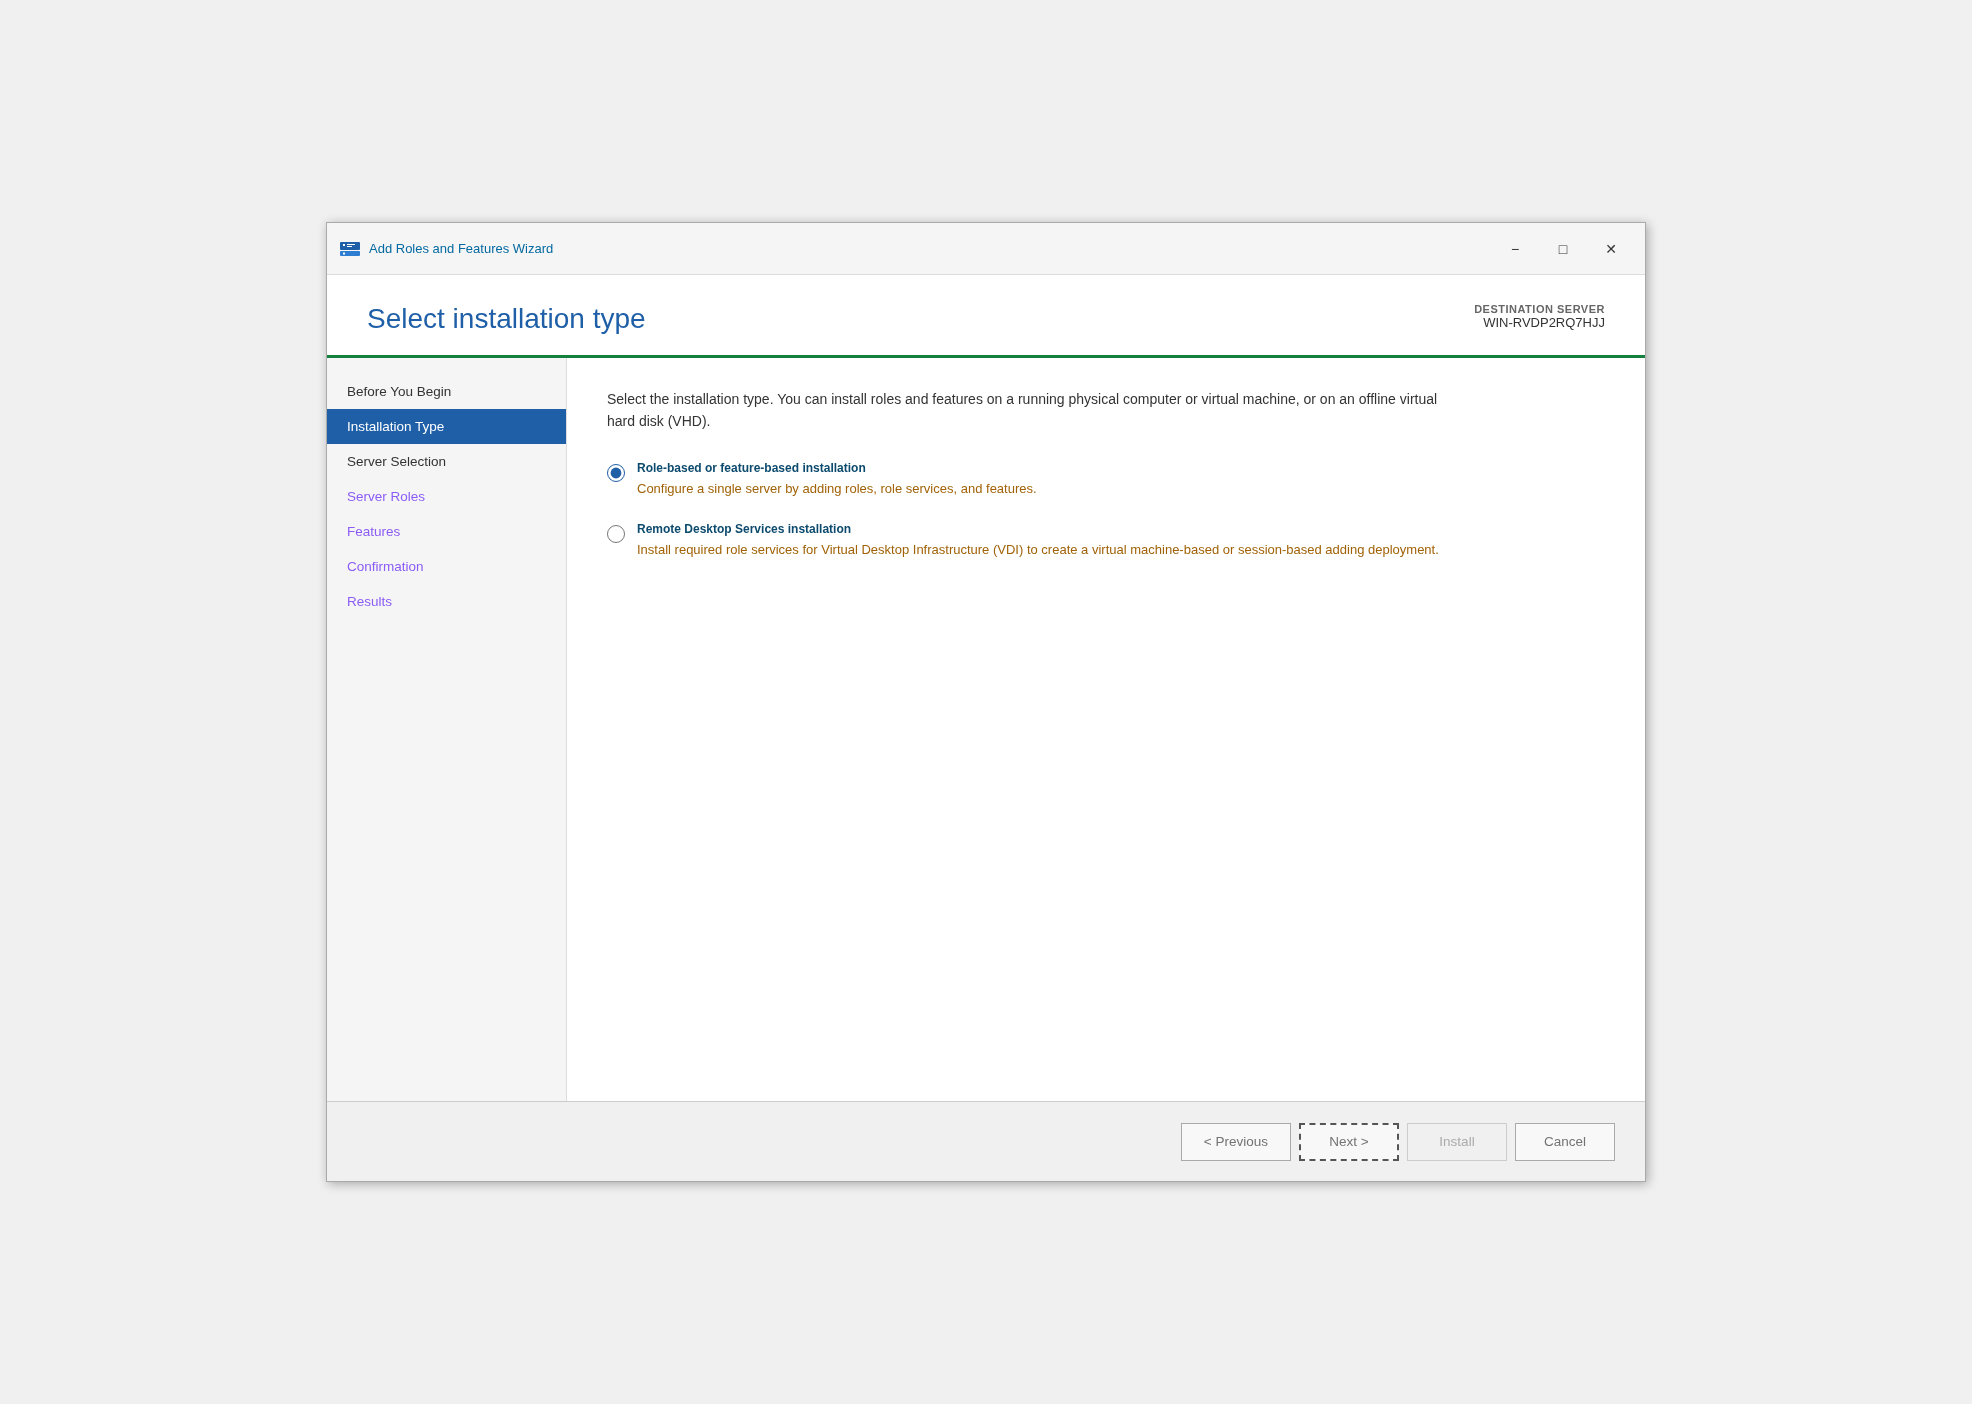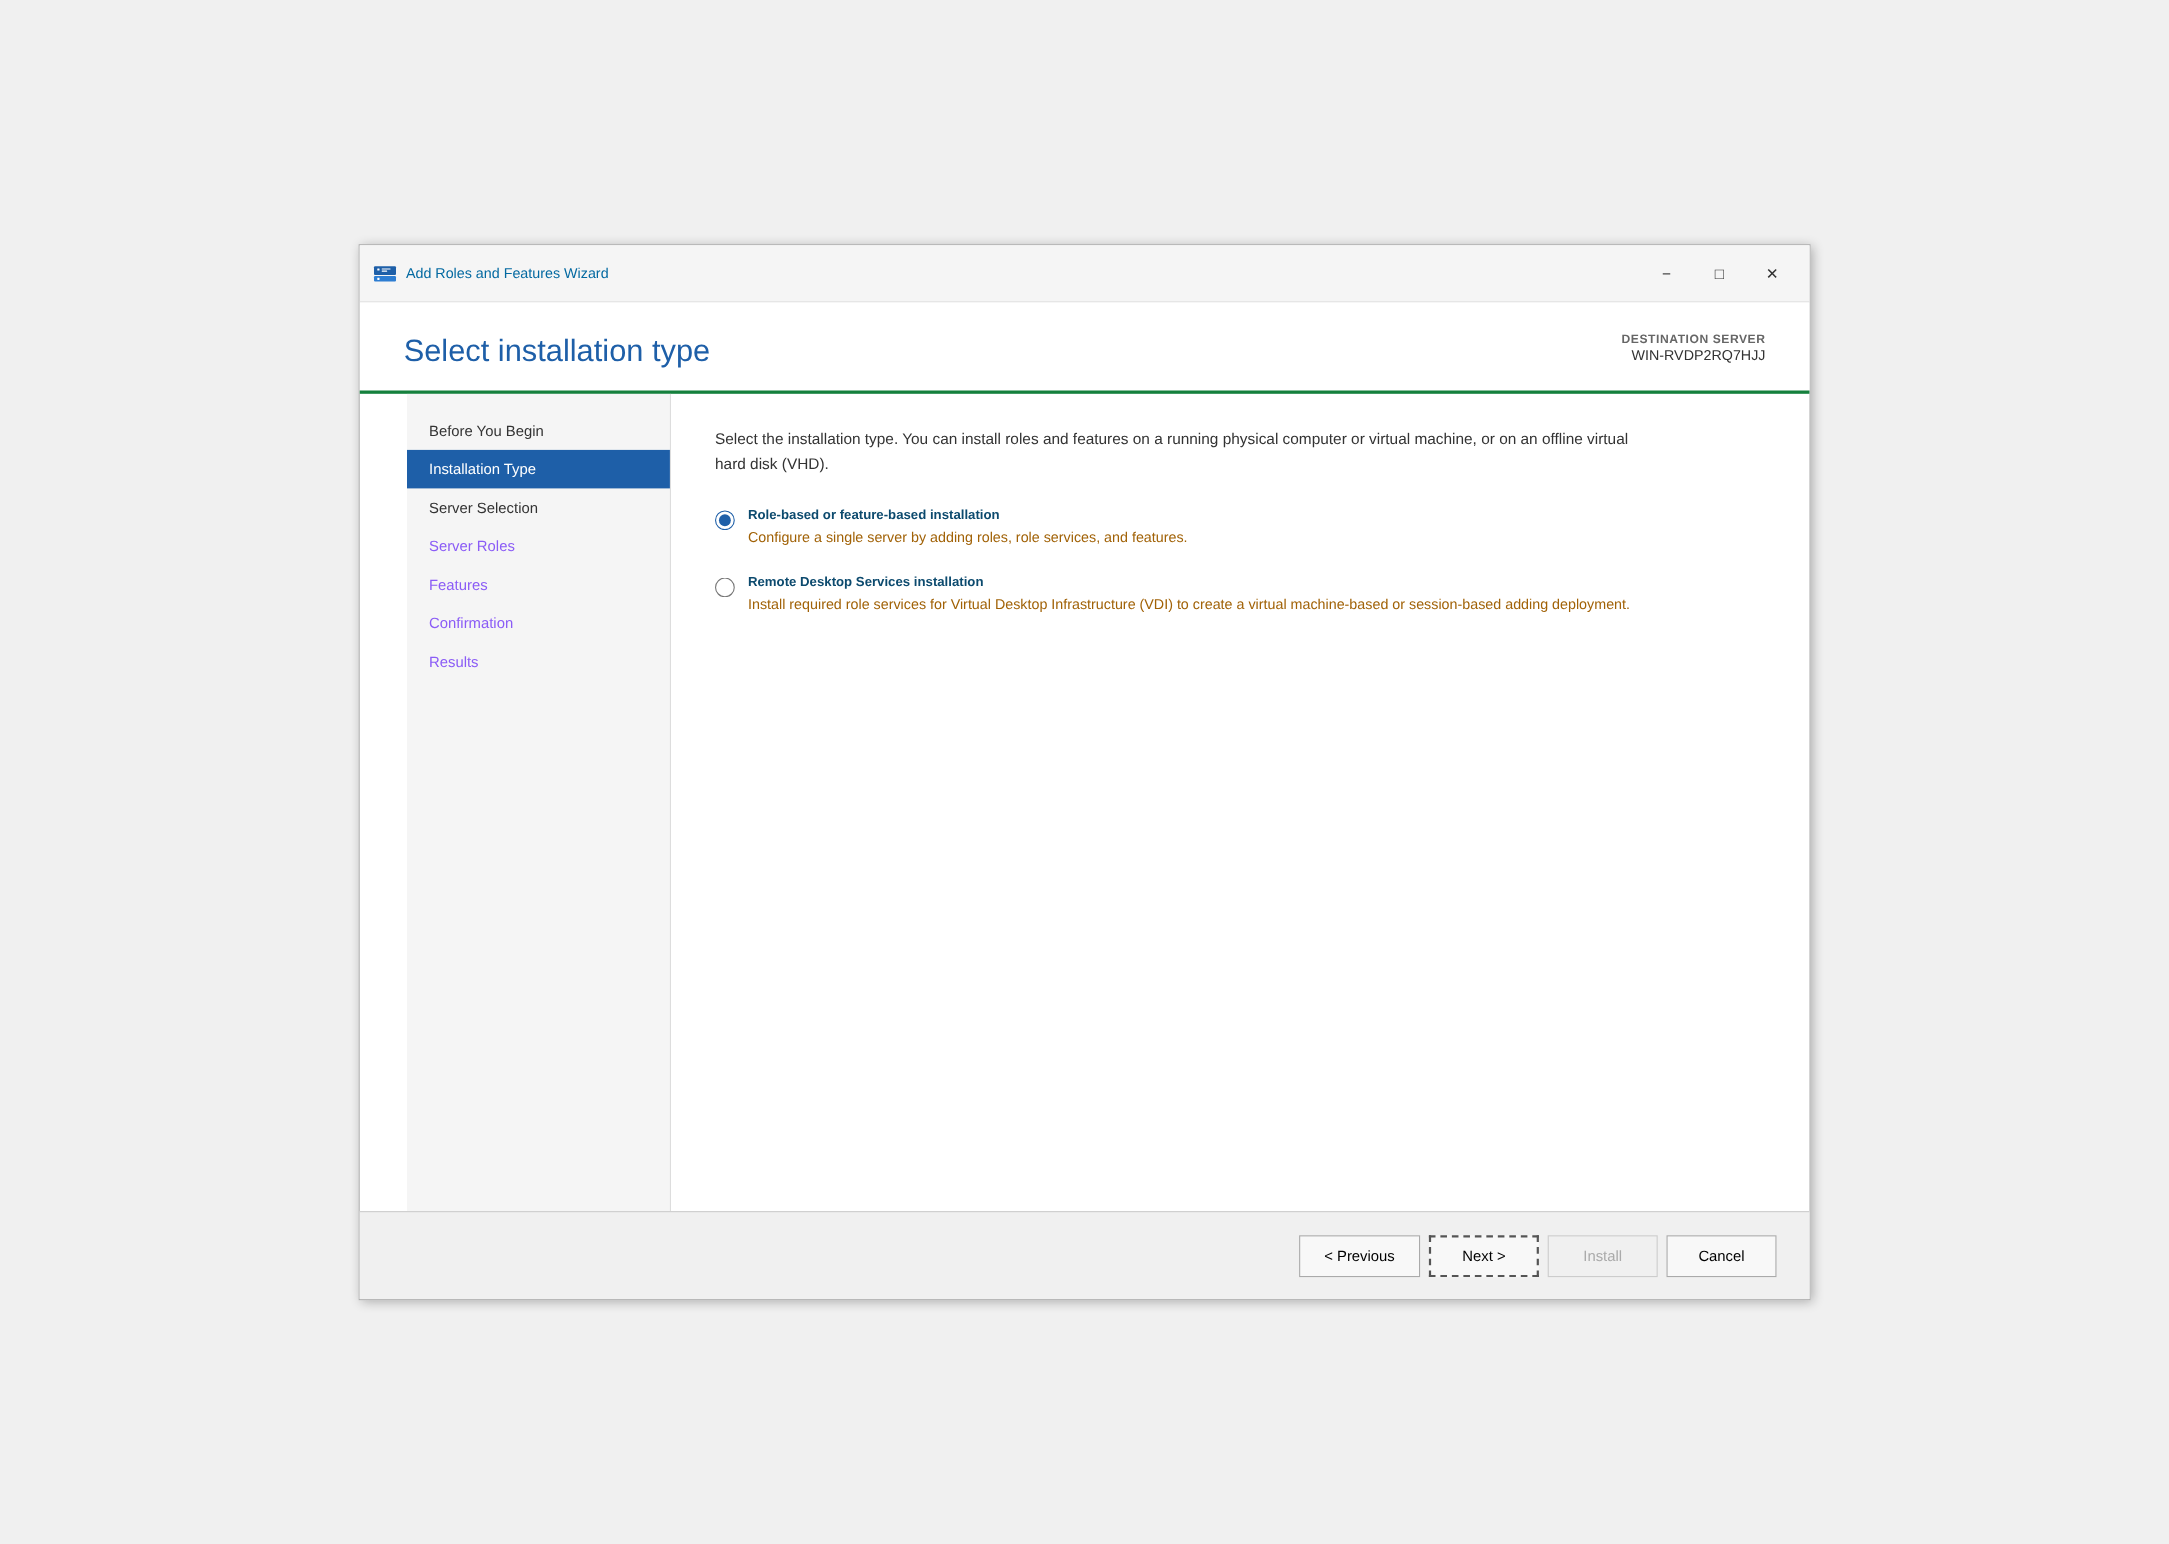--- a/index.html
+++ b/index.html
@@ -86,21 +86,20 @@
     }
     .server-name {
       font-size: 13px;
       color: #333;
     }
 
     .main-content {
       display: flex;
       flex: 1;
       overflow: hidden;
-      padding-left: 43px;
     }
     .sidebar {
       width: 240px;
       background: #f5f5f5;
       border-right: 1px solid #ddd;
       flex-shrink: 0;
       padding-top: 16px;
     }
     .sidebar-item {
       padding: 10px 20px;
@@ -176,21 +175,21 @@
       gap: 8px;
       flex-shrink: 0;
     }
     .footer-btn {
       height: 38px;
       padding: 0 22px;
       font-size: 13.5px;
       cursor: pointer;
       border: 1px solid #aaa;
       background: #f8f8f8;
-      color: #000000;
+      color: #737373;
       min-width: 100px;
     }
     .footer-btn.next-btn {
       border: 2px dashed #555;
       background: #f8f8f8;
     }
     .footer-btn.install-btn {
       color: #aaa;
       background: #f0f0f0;
       border-color: #ccc;

